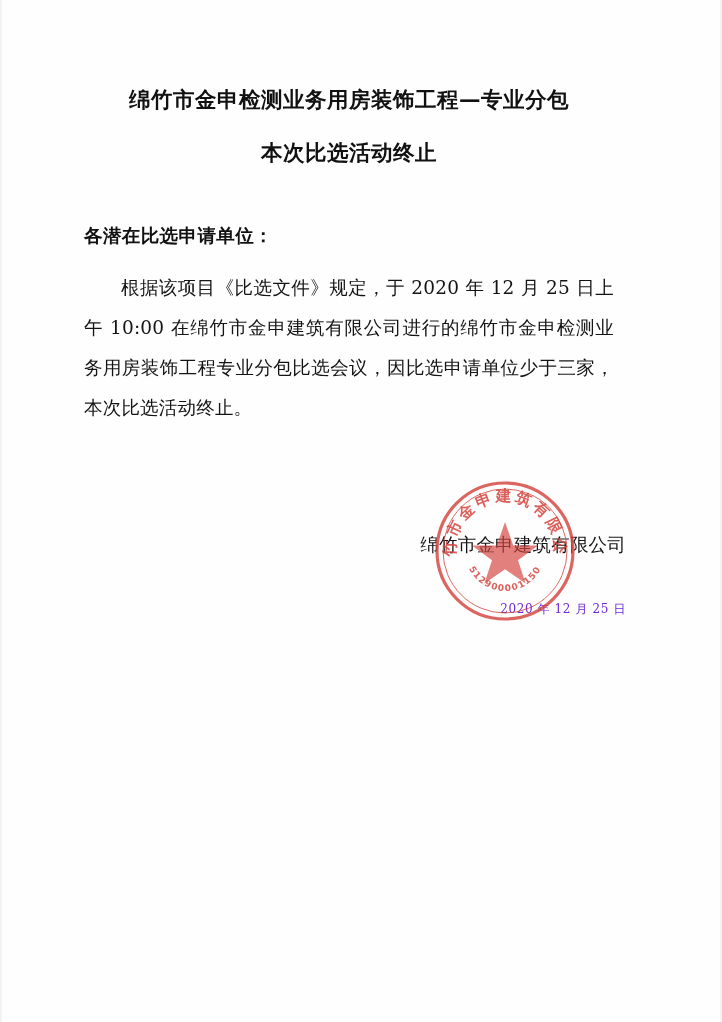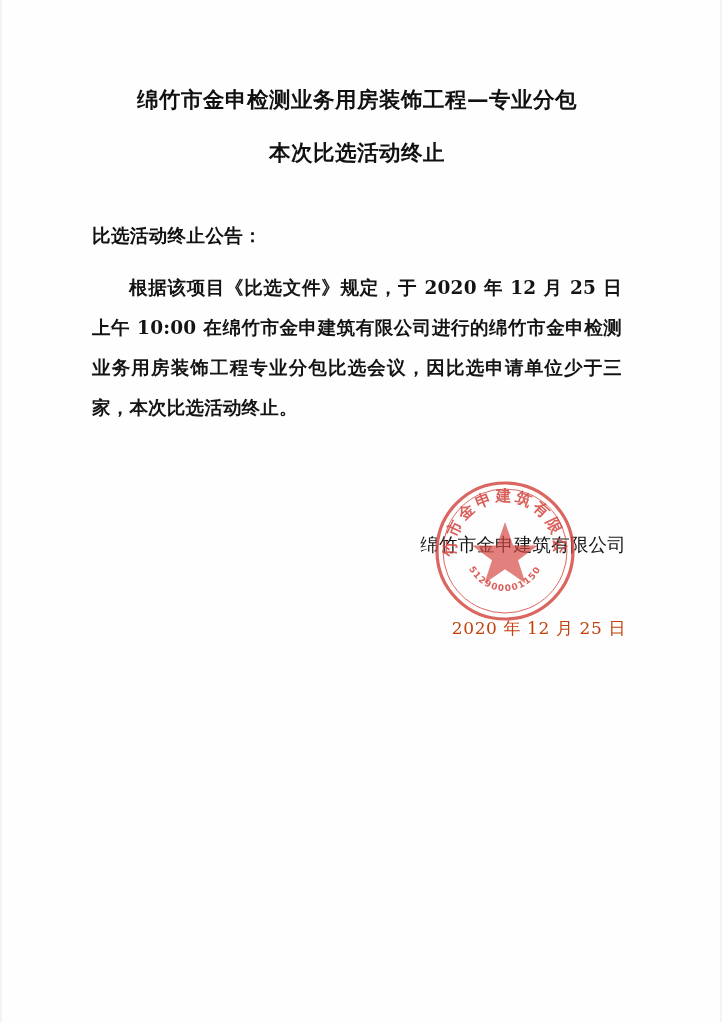--- a/index.html
+++ b/index.html
@@ -28,21 +28,21 @@
     background: #f3f3f3;
   }
   .scan-edge-right {
     position: absolute;
     right: 0; top: 0; bottom: 0;
     width: 2px;
     background: #f3f3f3;
   }
   .content {
     position: absolute;
-    left: 92px;
+    left: 84px;
     top: 88px;
     width: 530px;
   }
   .title-block {
     text-align: center;
   }
   .title-line {
     font-family: "DejaVu Serif", "Liberation Serif", serif;
     font-weight: bold;
     font-size: 21.5px;
@@ -62,40 +62,39 @@
   }
   .body-para {
     margin-top: 20px;
     font-size: 18.5px;
     line-height: 40px;
     text-align: justify;
     text-justify: inter-ideograph;
     text-indent: 2em;
     letter-spacing: 0.2px;
     color: #141414;
-    font-weight: bold;
   }
   .signature-block {
     position: absolute;
     right: 96px;
     top: 532px;
     width: 330px;
     text-align: right;
   }
   .sign-company {
     font-size: 18.5px;
     letter-spacing: 0.2px;
     color: #141414;
     white-space: nowrap;
   }
   .sign-date {
-    margin-top: 60px;
-    font-size: 17px;
+    margin-top: 44px;
+    font-size: 12px;
     letter-spacing: 0.6px;
-    color: #c2410c;
+    color: #6d28d9;
     white-space: nowrap;
   }
   
   .seal {
     position: absolute;
     left: 432px;
     top: 478px;
     width: 146px;
     height: 146px;
     pointer-events: none;
@@ -113,21 +112,21 @@
   <div class="scan-edge-left"></div>
   <div class="scan-edge-right"></div>
 
   <div class="content">
 
     <div class="title-block">
       <div class="title-line first">绵竹市金申检测业务用房装饰工程—专业分包</div>
       <div class="title-line">本次比选活动终止</div>
     </div>
 
-    <div class="salutation">比选活动终止公告：</div>
+    <div class="salutation">各潜在比选申请单位：</div>
 
     <div class="body-para">根据该项目《比选文件》规定，于 2020 年 12 月 25 日上午 10:00 在绵竹市金申建筑有限公司进行的绵竹市金申检测业务用房装饰工程专业分包比选会议，因比选申请单位少于三家，本次比选活动终止。</div>
   </div>
 
   <div class="signature-block">
     <div class="sign-company">绵竹市金申建筑有限公司</div>
     <div class="sign-date">2020 年 12 月 25 日</div>
   </div>
 
   <div class="seal">

